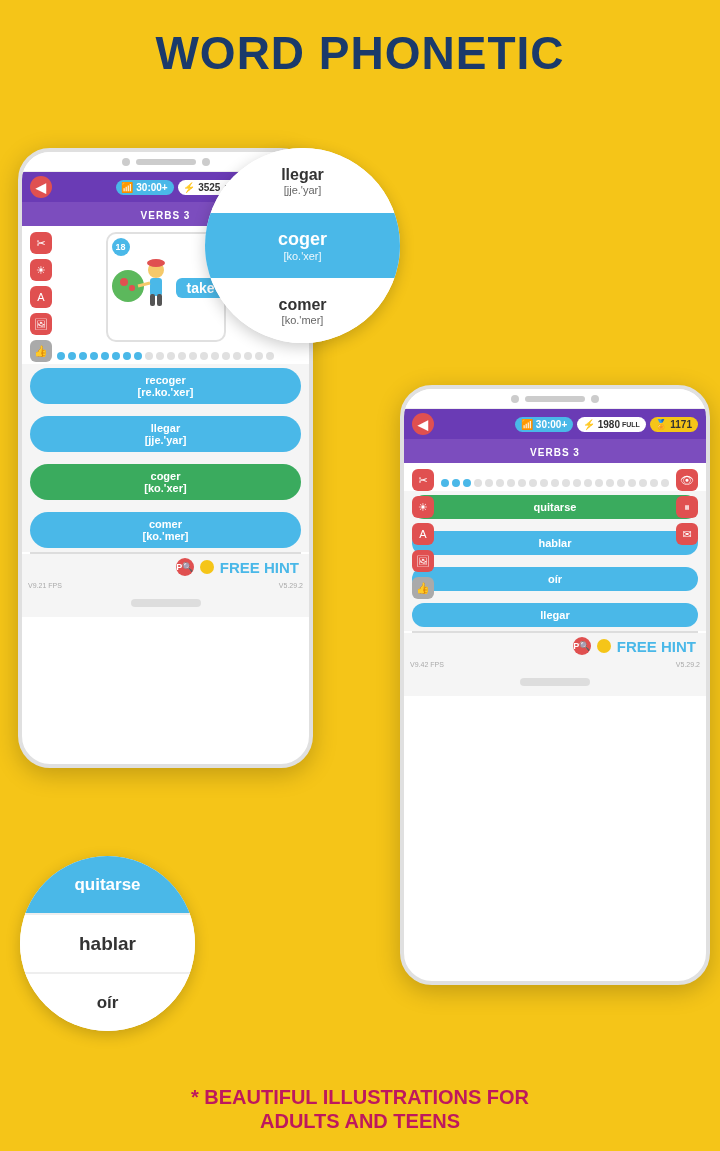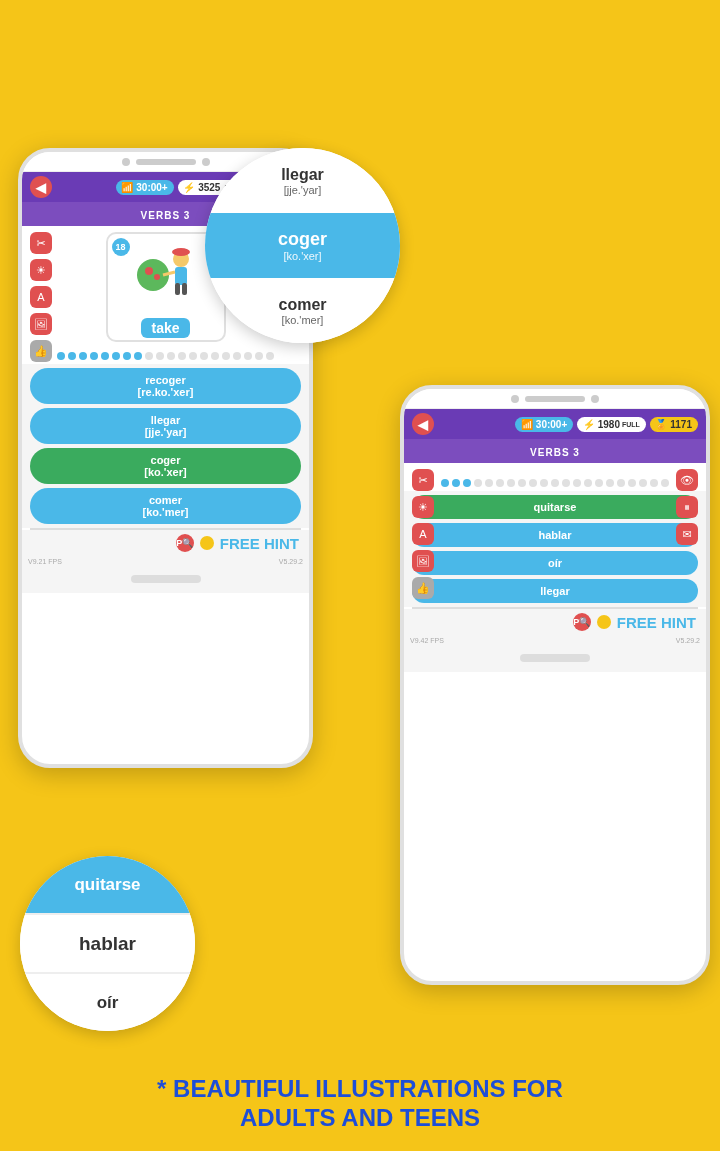--- a/index.html
+++ b/index.html
@@ -28,23 +28,23 @@
     }
 
     .footer-text {
       position: absolute;
       bottom: 18px;
       left: 0; right: 0;
       text-align: center;
       z-index: 2;
     }
     .footer-text p {
-      font-size: 24px;
+      font-size: 20px;
       font-weight: 900;
-      color: #1d4ed8;
+      color: #be185d;
       text-transform: uppercase;
       line-height: 1.2;
     }
 
     
     .phone {
       position: absolute;
       background: #fff;
       border-radius: 32px;
       box-shadow: 0 6px 24px rgba(0,0,0,0.22);
@@ -139,21 +139,21 @@
       font-weight: bold;
       letter-spacing: 1px;
     }
     .word-card {
       background: #fff;
       border: 2px solid #e0e0e0;
       border-radius: 10px;
       width: 120px;
       height: 110px;
       display: flex;
-      flex-direction: column;
+      flex-direction: row;
       align-items: center;
       justify-content: center;
       position: relative;
     }
     .word-card .badge {
       position: absolute;
       top: 4px; left: 4px;
       background: #4ab8e8;
       color: #fff;
       font-size: 9px;
@@ -221,21 +221,21 @@
       background: #4ab8e8;
     }
     .dot.empty { background: #e0e0e0; }
 
     
     .answers {
       padding: 4px 8px;
       background: #f5f5f5;
       display: flex;
       flex-direction: column;
-      gap: 4px;
+      gap: 12px;
     }
     .answer-btn {
       border-radius: 20px;
       padding: 6px 12px;
       font-size: 11px;
       font-weight: bold;
       text-align: center;
       color: #fff;
     }
     .answer-btn.blue { background: #4ab8e8; }
@@ -317,20 +317,21 @@
     }
     .illus-takeoff {
       font-size: 28px;
     }
   </style>
 </head>
 <body>
 
 <div style="position:relative;z-index:2;">
   <div class="header-title">
+    <h1>WORD PHONETIC</h1>
   </div>
 </div>
 
 <div class="phone phone-left">
 
   <div class="phone-notch">
     <div class="notch-dot"></div>
     <div class="notch-line"></div>
     <div class="notch-dot"></div>
   </div>

